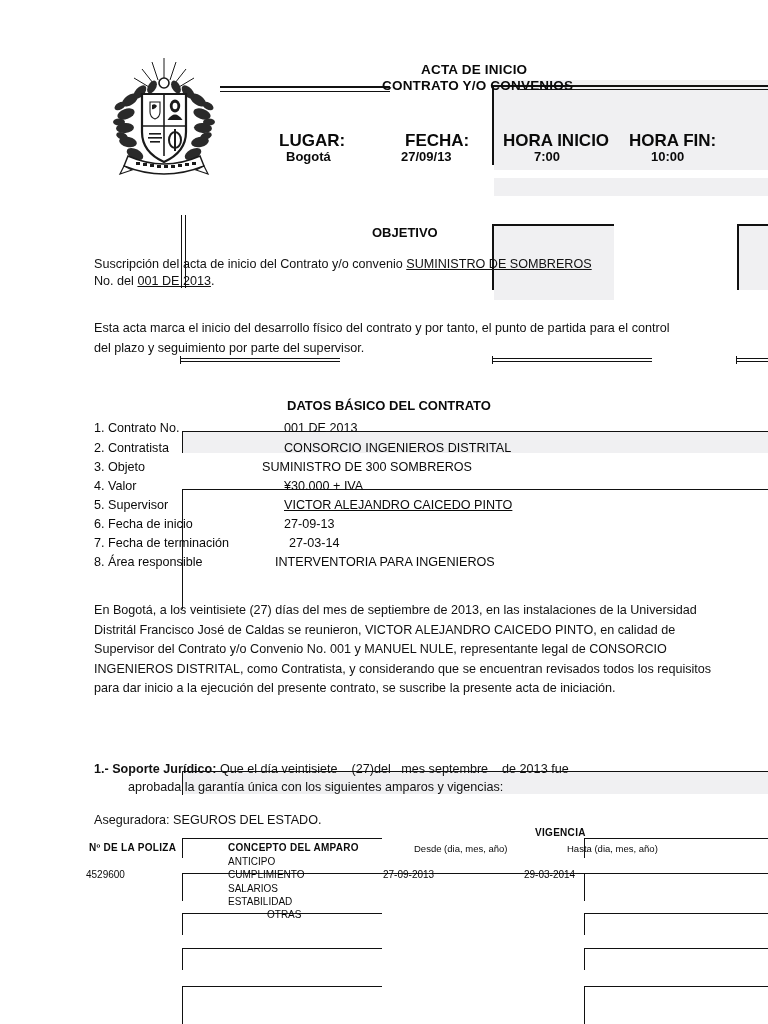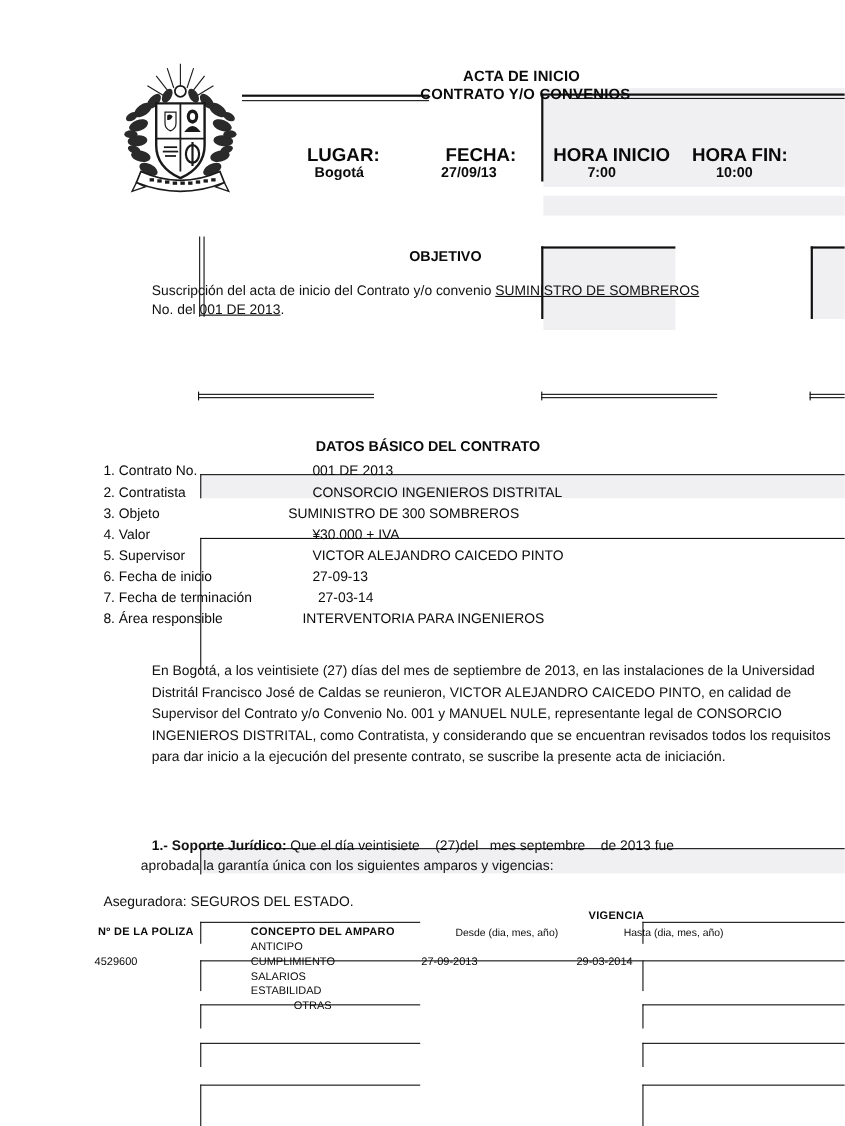--- a/index.html
+++ b/index.html
@@ -20,21 +20,21 @@
 
   
   .rule-h{position:absolute;background:#111;height:1px;z-index:2;}
   .rule-h.thick{height:2px;}
   .rule-v{position:absolute;background:#111;width:1px;z-index:2;}
   .rule-v.thick{width:2px;}
   .dbl-rule{position:absolute;z-index:2;border-top:1px solid #111;border-bottom:1px solid #111;height:3px;box-sizing:border-box;background:#fff;}
 
   
   .txt{position:absolute;z-index:5;white-space:nowrap;}
-  .wrapd{position:absolute;z-index:5;margin-left:44px;}
+  .wrapd{position:absolute;z-index:5;}
 
   .b{font-weight:bold;}
   .ul{text-decoration:underline;}
 
   
   .hdr-title{font-size:13.5px;font-weight:bold;letter-spacing:.2px;}
   .hdr-lbl{font-size:17px;font-weight:bold;}
   .hdr-val{font-size:13px;font-weight:bold;}
 
   
@@ -217,37 +217,38 @@
 
   <div class="txt sec-h" style="left:372px;top:225px;">OBJETIVO</div>
 
   <div class="wrapd body-txt" style="left:94px;top:255px;width:620px;">
     <span>Suscripción del acta de inicio del Contrato y/o convenio </span><span class="ul">SUMINISTRO DE SOMBREROS</span>
   </div>
   <div class="wrapd body-txt" style="left:94px;top:272px;width:620px;">
     <span>No. del </span><span class="ul">001 DE 2013</span><span>.</span>
   </div>
 
+  <div class="wrapd body-txt" style="left:94px;top:319px;width:594px;">Esta acta marca el inicio del desarrollo físico del contrato y por tanto, el punto de partida para el control del plazo y seguimiento por parte del supervisor.</div>
 
   <div class="txt sec-h" style="left:287px;top:398px;">DATOS BÁSICO DEL CONTRATO</div>
 
   <div class="txt datos-lbl" style="left:94px;top:421px;">1. Contrato No.</div>
   <div class="txt datos-val" style="left:284px;top:421px;">001 DE 2013</div>
 
   <div class="txt datos-lbl" style="left:94px;top:441px;">2. Contratista</div>
   <div class="txt datos-val" style="left:284px;top:441px;">CONSORCIO INGENIEROS DISTRITAL</div>
 
   <div class="txt datos-lbl" style="left:94px;top:460px;">3. Objeto</div>
   <div class="txt datos-val" style="left:262px;top:460px;">SUMINISTRO DE 300 SOMBREROS</div>
 
   <div class="txt datos-lbl" style="left:94px;top:479px;">4. Valor</div>
   <div class="txt datos-val" style="left:284px;top:479px;">¥30.000 + IVA</div>
 
   <div class="txt datos-lbl" style="left:94px;top:498px;">5. Supervisor</div>
-  <div class="txt datos-val" style="left:284px;top:498px;">VICTOR ALEJANDRO CAICEDO PINTO</div>
+  <div class="txt datos-val" style="left:284px;top:498px;text-decoration:underline;">VICTOR ALEJANDRO CAICEDO PINTO</div>
 
   <div class="txt datos-lbl" style="left:94px;top:517px;">6. Fecha de inicio</div>
   <div class="txt datos-val" style="left:284px;top:517px;">27-09-13</div>
 
   <div class="txt datos-lbl" style="left:94px;top:536px;">7. Fecha de terminación</div>
   <div class="txt datos-val" style="left:289px;top:536px;">27-03-14</div>
 
   <div class="txt datos-lbl" style="left:94px;top:555px;">8. Área responsible</div>
   <div class="txt datos-val" style="left:275px;top:555px;">INTERVENTORIA PARA INGENIEROS</div>
 

